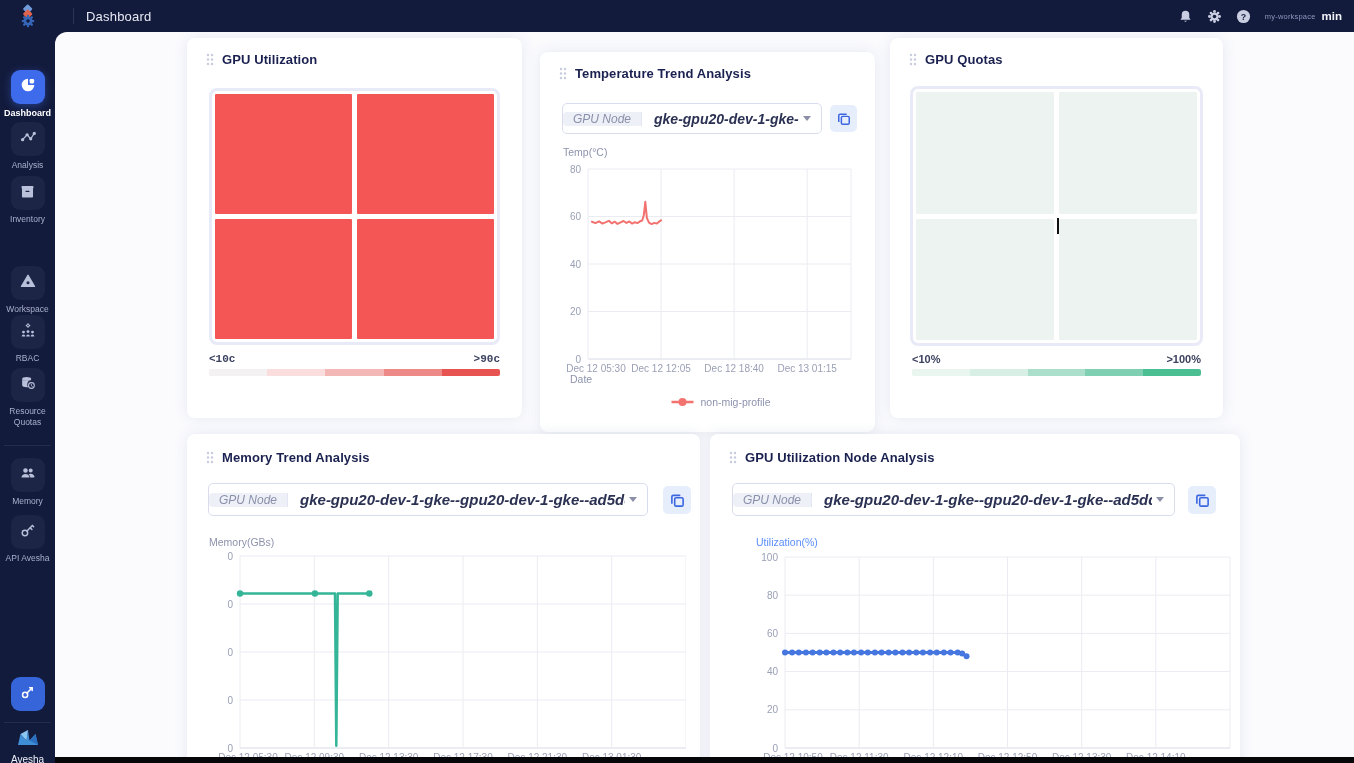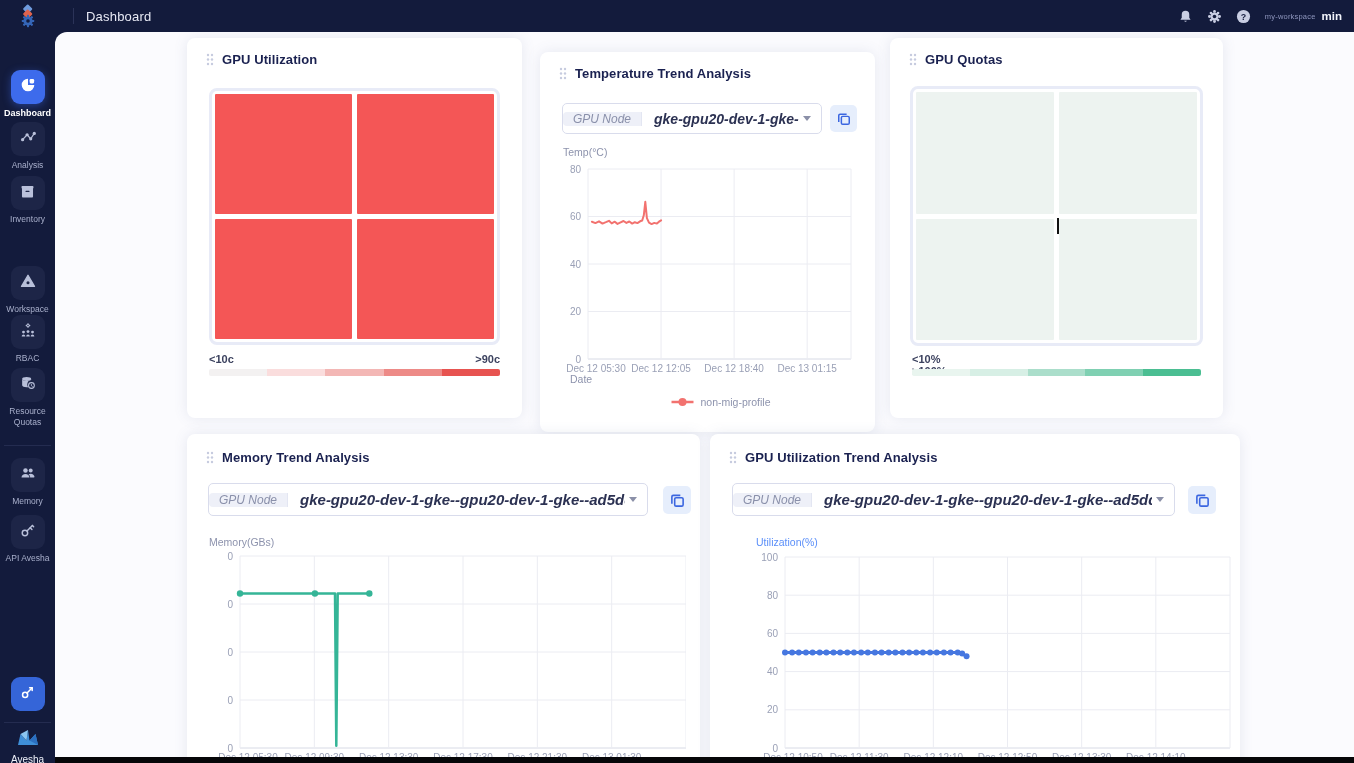--- a/index.html
+++ b/index.html
@@ -290,21 +290,21 @@
         <span class="card-title">GPU Utilization</span>
       </div>
       <div class="hm" style="left:22px; top:50px; width:291px; height:257px;">
         <div class="hm-grid">
           <div class="hm-cell" style="background: rgb(244, 86, 86);"></div>
           <div class="hm-cell" style="background: rgb(244, 86, 86);"></div>
           <div class="hm-cell" style="background: rgb(244, 86, 86);"></div>
           <div class="hm-cell" style="background: rgb(244, 86, 86);"></div>
         </div>
       </div>
-      <div class="scale-labels" style="top:315px;">
+      <div class="scale-labels" style="top:315px;font-family:Liberation Mono, monospace;">
         <span>&lt;10c</span>
         <span>&gt;90c</span>
       </div>
       <div class="scale-bar" style="top:331px;">
           <span style="background: rgb(243, 241, 241);"></span>
           <span style="background: rgb(250, 221, 221);"></span>
           <span style="background: rgb(243, 183, 181);"></span>
           <span style="background: rgb(237, 138, 135);"></span>
           <span style="background: rgb(231, 83, 80);"></span>
         </div>
@@ -389,21 +389,21 @@
       </div>
       <div class="hm" style="left:20px; top:48px; width:293px; height:260px;">
         <div class="hm-grid">
           <div class="hm-cell" style="background: rgb(237, 243, 240);"></div>
           <div class="hm-cell" style="background: rgb(237, 243, 240);"></div>
           <div class="hm-cell" style="background: rgb(237, 243, 240);"></div>
           <div class="hm-cell" style="background: rgb(237, 243, 240);"></div>
         </div>
       </div>
       <div class="cursor-artifact" style="left:167px; top:180px;"></div>
-      <div class="scale-labels" style="top:315px;flex-direction:column;">
+      <div class="scale-labels" style="top:315px;">
         <span>&lt;10%</span>
         <span>&gt;100%</span>
       </div>
       <div class="scale-bar" style="top:331px;">
           <span style="background: rgb(233, 245, 239);"></span>
           <span style="background: rgb(215, 239, 229);"></span>
           <span style="background: rgb(171, 222, 203);"></span>
           <span style="background: rgb(127, 208, 178);"></span>
           <span style="background: rgb(75, 190, 146);"></span>
         </div>
@@ -477,21 +477,21 @@
               <g fill="#c6cbdf">
                 <circle cx="2" cy="2" r="1.2"></circle>
                 <circle cx="6" cy="2" r="1.2"></circle>
                 <circle cx="2" cy="6.5" r="1.2"></circle>
                 <circle cx="6" cy="6.5" r="1.2"></circle>
                 <circle cx="2" cy="11" r="1.2"></circle>
                 <circle cx="6" cy="11" r="1.2"></circle>
               </g>
             </svg>
         </span>
-        <span class="card-title">GPU Utilization Trend Analysis</span>
+        <span class="card-title">GPU Utilization Node Analysis</span>
       </div>
       <div class="dd dd-big" style="left:22px; top:49px; width:443px; height:33px;">
         <span class="dd-label">GPU Node</span>
         <span class="dd-value">gke-gpu20-dev-1-gke--gpu20-dev-1-gke--ad5ddf78-</span>
         <span class="dd-caret"></span>
       </div>
       <button class="copy-btn" style="left:478px; top:52px; width:28px; height:28px;">
         <svg width="15" height="15" viewBox="0 0 16 16">
             <g fill="none" stroke="#3b66e0" stroke-width="1.7">
               <rect x="5" y="5" width="9" height="9" rx="1.5"></rect>

